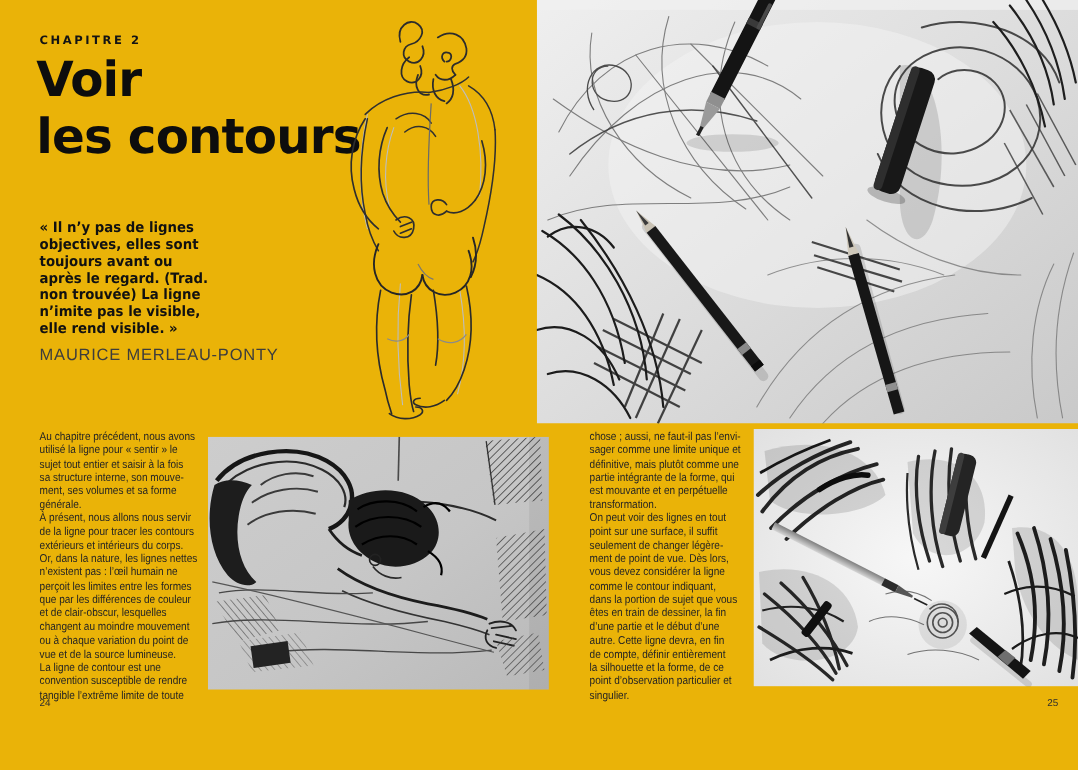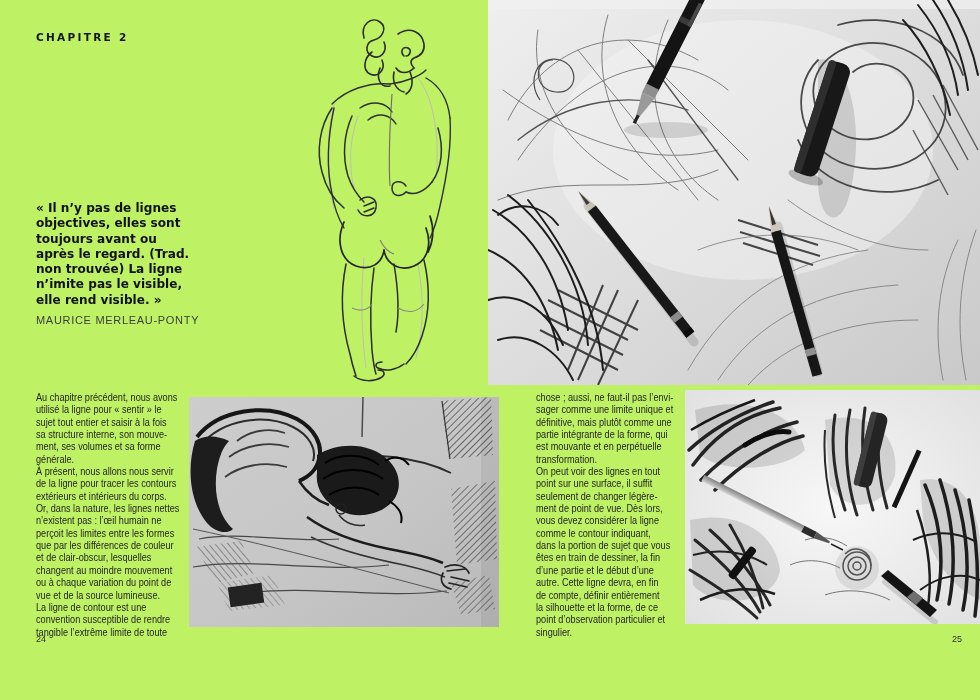--- a/index.html
+++ b/index.html
@@ -1,41 +1,43 @@
 <!DOCTYPE html>
 <html><head>
 <meta charset="utf-8">
 <style>
   html,body{margin:0;padding:0;background:#ffffff;}
-  .spread{position:relative;width:980px;height:700px;background:#bef264;overflow:hidden;
+  .spread{position:relative;width:980px;height:700px;background:#eab308;overflow:hidden;
           font-family:"Liberation Sans",sans-serif;color:#1a1a1a;}
   .chapter-label{position:absolute;left:36px;top:31px;font-family:"DejaVu Sans",sans-serif;
           font-weight:bold;font-size:10.5px;letter-spacing:2.3px;color:#141414;white-space:pre;}
   .page-title{position:absolute;left:33px;top:47px;font-family:"DejaVu Sans",sans-serif;
           font-weight:bold;font-size:44px;line-height:52px;letter-spacing:-0.8px;color:#0d0d0d;white-space:pre;}
   .quote{position:absolute;left:36px;top:200px;font-family:"DejaVu Sans",sans-serif;
           font-weight:bold;font-size:13px;line-height:15.3px;color:#111;white-space:pre;
           transform:scaleX(.93);transform-origin:0 0;}
-  .quote-attr{position:absolute;left:36px;top:314px;font-size:11px;letter-spacing:.7px;color:#3d3d3d;white-space:pre;}
+  .quote-attr{position:absolute;left:36px;top:314px;font-size:15px;letter-spacing:.7px;color:#3d3d3d;white-space:pre;}
   .body-col{position:absolute;font-size:10.4px;line-height:12.35px;color:#242424;white-space:pre;
           transform:scaleX(.88);transform-origin:0 0;letter-spacing:0;}
   #body-left{left:36px;top:392px;width:190px;}
   #body-right{left:536px;top:392px;width:190px;}
   .pagenum{position:absolute;top:634px;font-size:9px;color:#2e2e2e;}
   #pagenum-left{left:36px;}
   #pagenum-right{right:18px;}
   .fig{position:absolute;}
   .fig svg{display:block;}
 </style>
 </head>
 <body>
 
 <div class="spread">
 
   <div class="chapter-label">CHAPITRE 2</div>
+  <div class="page-title">Voir
+les contours</div>
   <div class="quote">« Il n’y pas de lignes
 objectives, elles sont
 toujours avant ou
 après le regard. (Trad.
 non trouvée) La ligne
 n’imite pas le visible,
 elle rend visible. »</div>
   <div class="quote-attr">MAURICE MERLEAU-PONTY</div>
   <div class="body-col" id="body-left">Au chapitre précédent, nous avons
 utilisé la ligne pour « sentir » le

